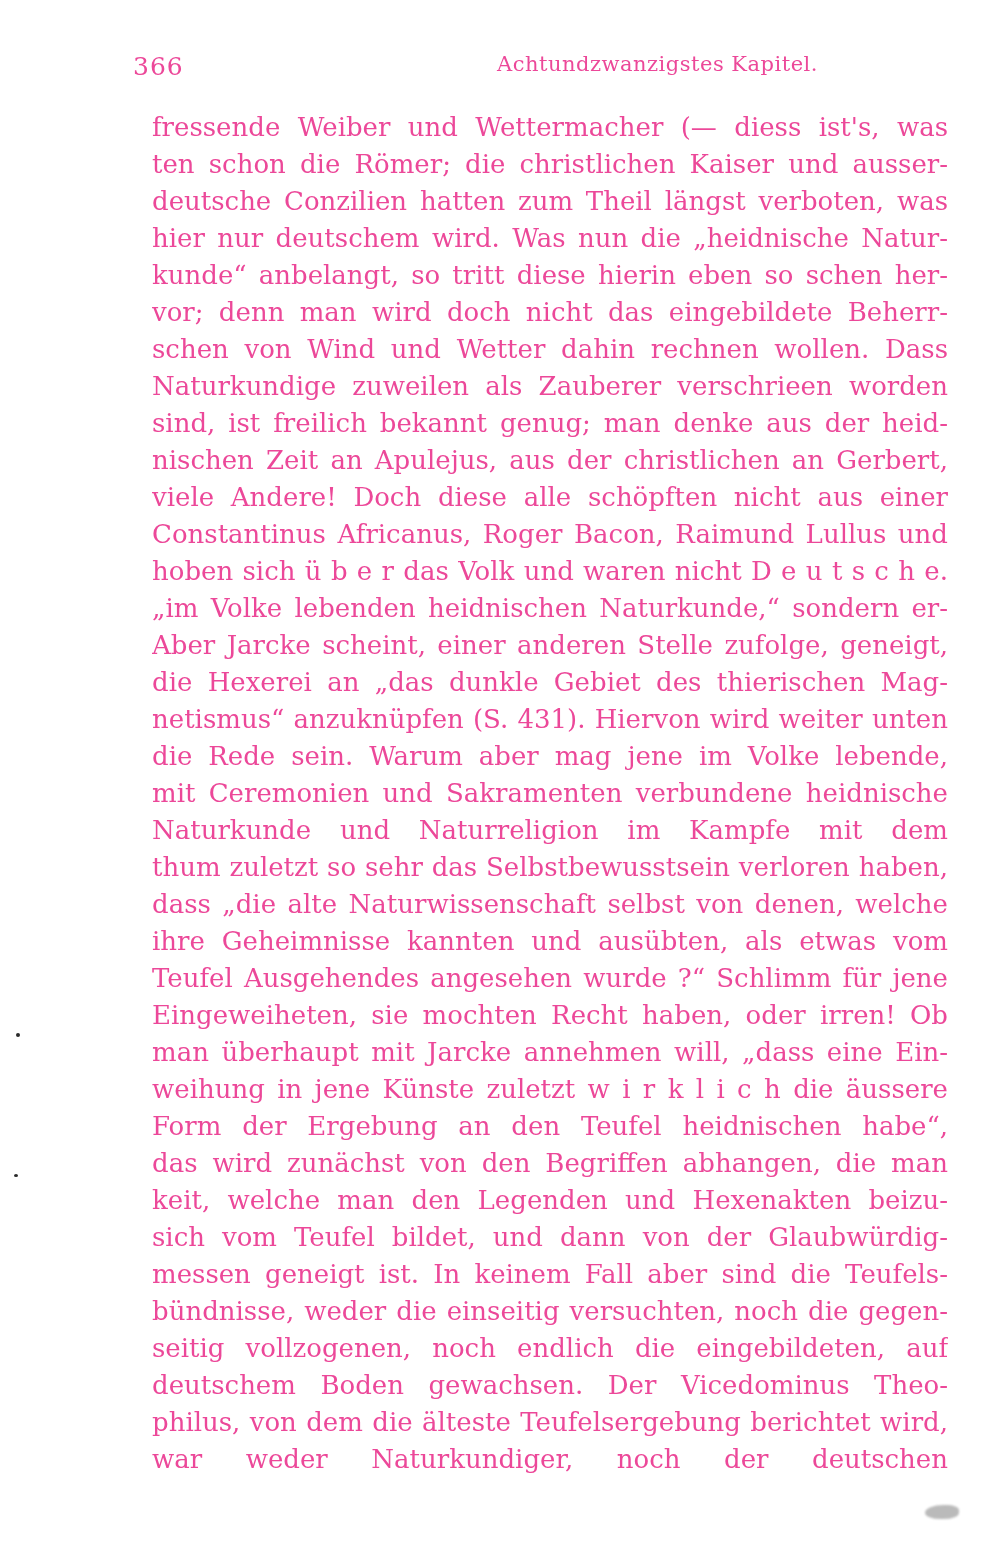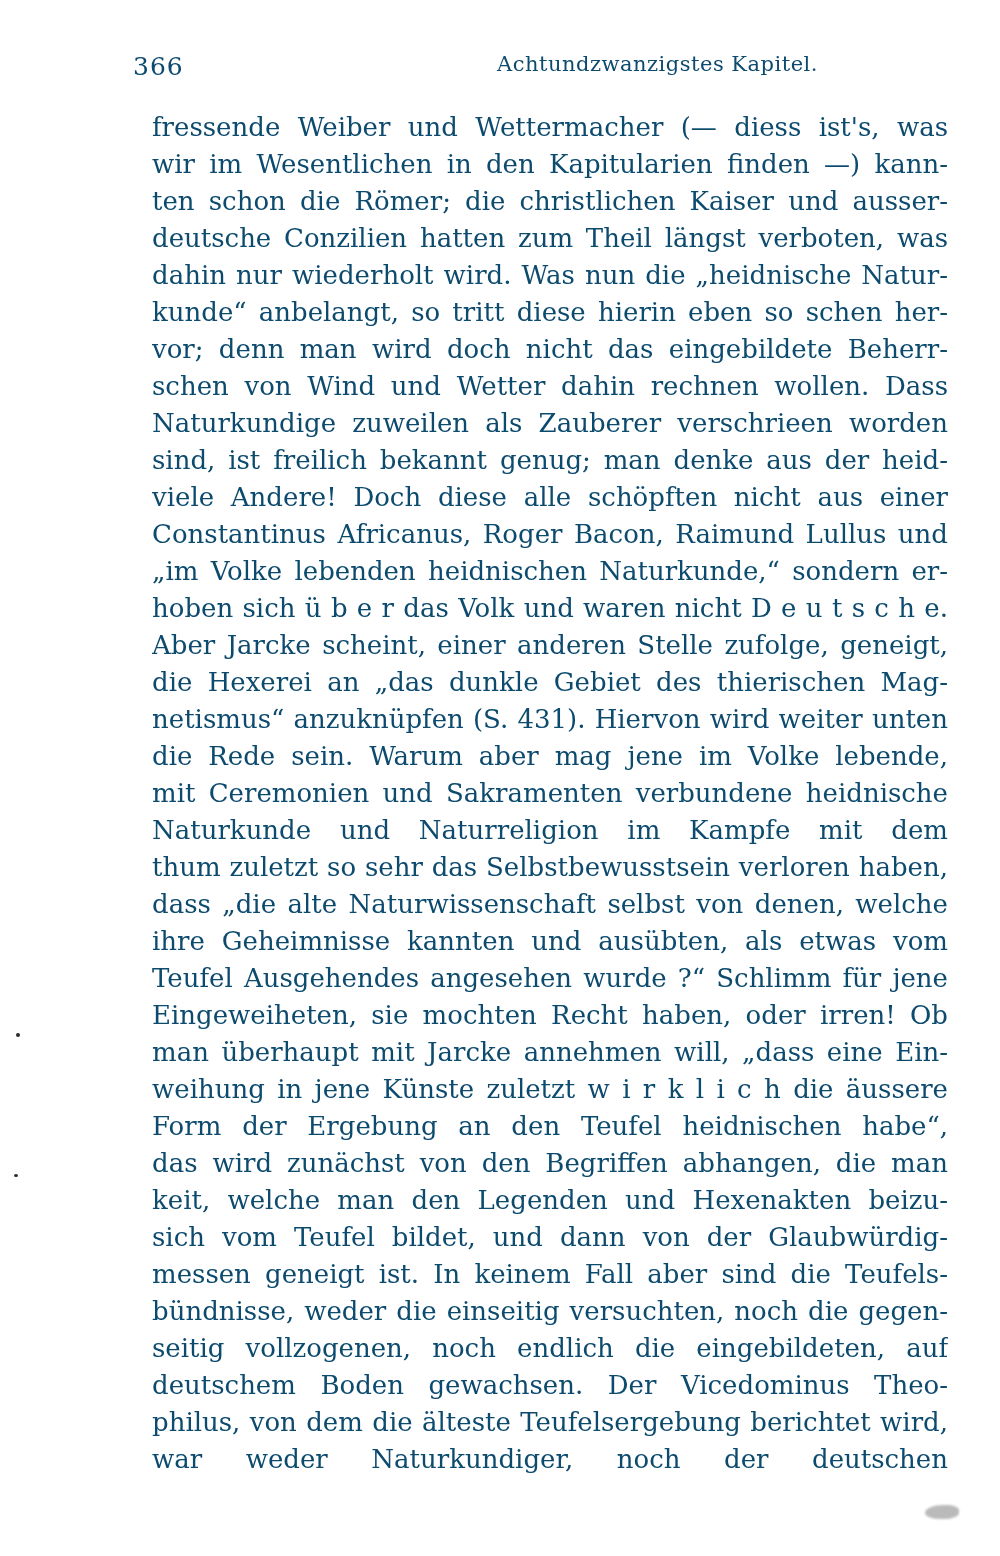--- a/index.html
+++ b/index.html
@@ -5,21 +5,21 @@
   html, body {
     margin: 0;
     padding: 0;
     background: #ffffff;
   }
   .page {
     position: relative;
     width: 1000px;
     height: 1556px;
     background: #ffffff;
-    color: #0c4a6e;
+    color: #ec4899;
     font-family: "DejaVu Serif", "Liberation Serif", serif;
     overflow: hidden;
   }
   .page-number {
     position: absolute;
     left: 133px;
     top: 52px;
     font-size: 25px;
     letter-spacing: 1px;
   }
@@ -69,33 +69,33 @@
 </style>
 </head>
 <body>
 
 <div class="page">
   <span class="page-number">366</span>
   <span class="chapter-heading">Achtundzwanzigstes Kapitel.</span>
 
   <div class="body-text">
       <div class="line">fressende Weiber und Wettermacher (— diess ist's, was</div>
-      <div class="line">wir im Wesentlichen in den Kapitularien finden —) kann-</div>
       <div class="line">ten schon die Römer; die christlichen Kaiser und ausser-</div>
       <div class="line">deutsche Conzilien hatten zum Theil längst verboten, was</div>
-      <div class="line">dahin nur wiederholt wird. Was nun die „heidnische Natur-</div>
+      <div class="line">hier nur deutschem wird. Was nun die „heidnische Natur-</div>
       <div class="line">kunde“ anbelangt, so tritt diese hierin eben so schen her-</div>
       <div class="line">vor; denn man wird doch nicht das eingebildete Beherr-</div>
       <div class="line">schen von Wind und Wetter dahin rechnen wollen. Dass</div>
       <div class="line">Naturkundige zuweilen als Zauberer verschrieen worden</div>
       <div class="line">sind, ist freilich bekannt genug; man denke aus der heid-</div>
+      <div class="line">nischen Zeit an Apulejus, aus der christlichen an Gerbert,</div>
       <div class="line">viele Andere! Doch diese alle schöpften nicht aus einer</div>
       <div class="line">Constantinus Africanus, Roger Bacon, Raimund Lullus und</div>
+      <div class="line">hoben sich ü b e r das Volk und waren nicht D e u t s c h e.</div>
       <div class="line">„im Volke lebenden heidnischen Naturkunde,“ sondern er-</div>
-      <div class="line">hoben sich ü b e r das Volk und waren nicht D e u t s c h e.</div>
       <div class="line">Aber Jarcke scheint, einer anderen Stelle zufolge, geneigt,</div>
       <div class="line">die Hexerei an „das dunkle Gebiet des thierischen Mag-</div>
       <div class="line">netismus“ anzuknüpfen (S. 431). Hiervon wird weiter unten</div>
       <div class="line">die Rede sein. Warum aber mag jene im Volke lebende,</div>
       <div class="line">mit Ceremonien und Sakramenten verbundene heidnische</div>
       <div class="line">Naturkunde und Naturreligion im Kampfe mit dem Christen-</div>
       <div class="line">thum zuletzt so sehr das Selbstbewusstsein verloren haben,</div>
       <div class="line">dass „die alte Naturwissenschaft selbst von denen, welche</div>
       <div class="line">ihre Geheimnisse kannten und ausübten, als etwas vom</div>
       <div class="line">Teufel Ausgehendes angesehen wurde ?“ Schlimm für jene</div>

